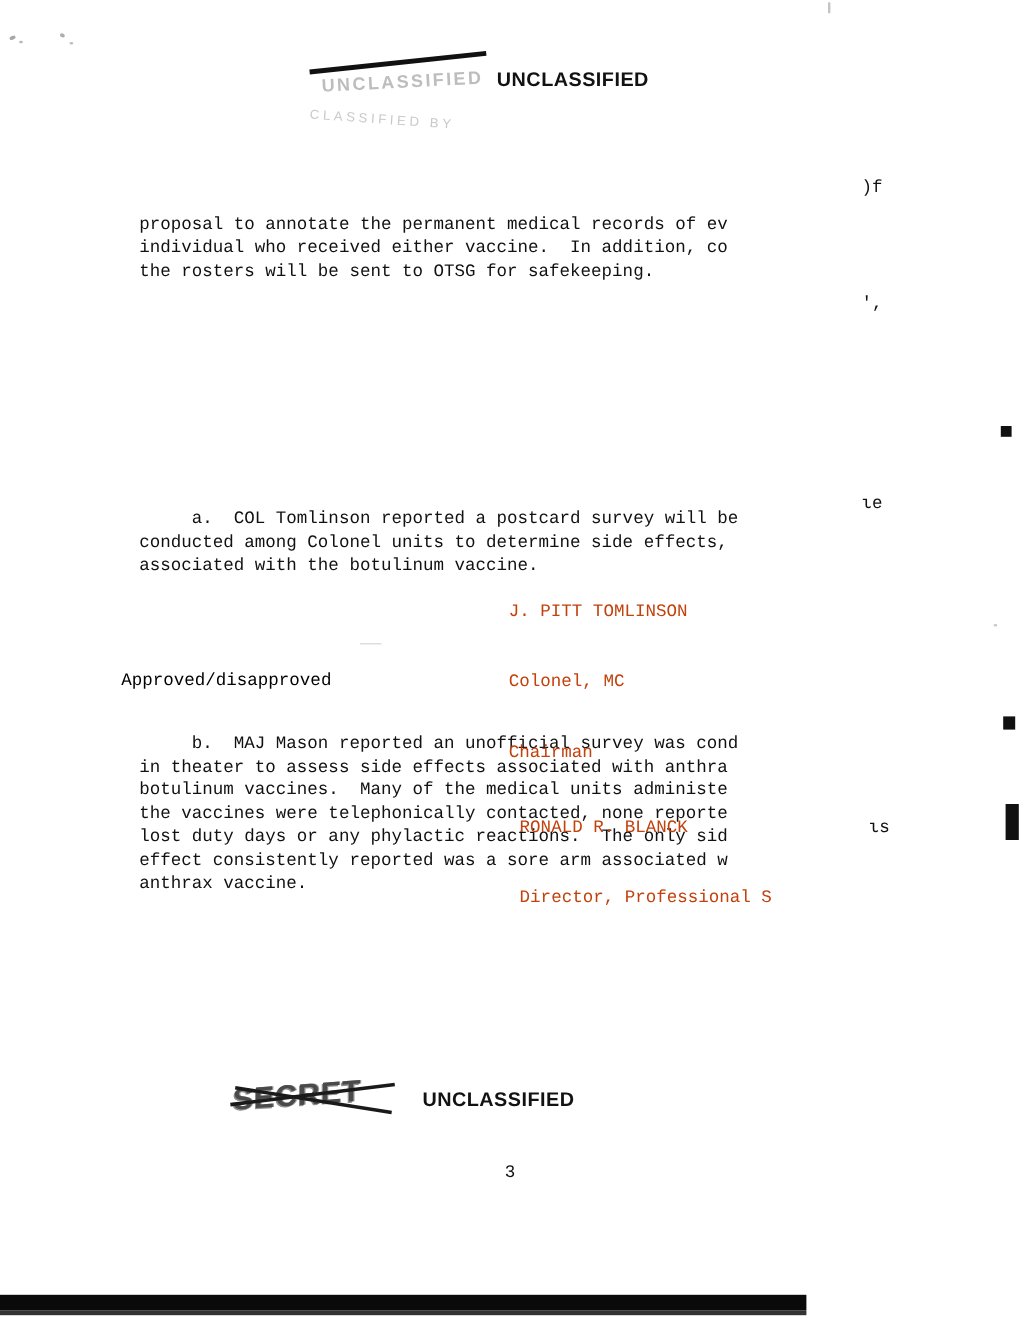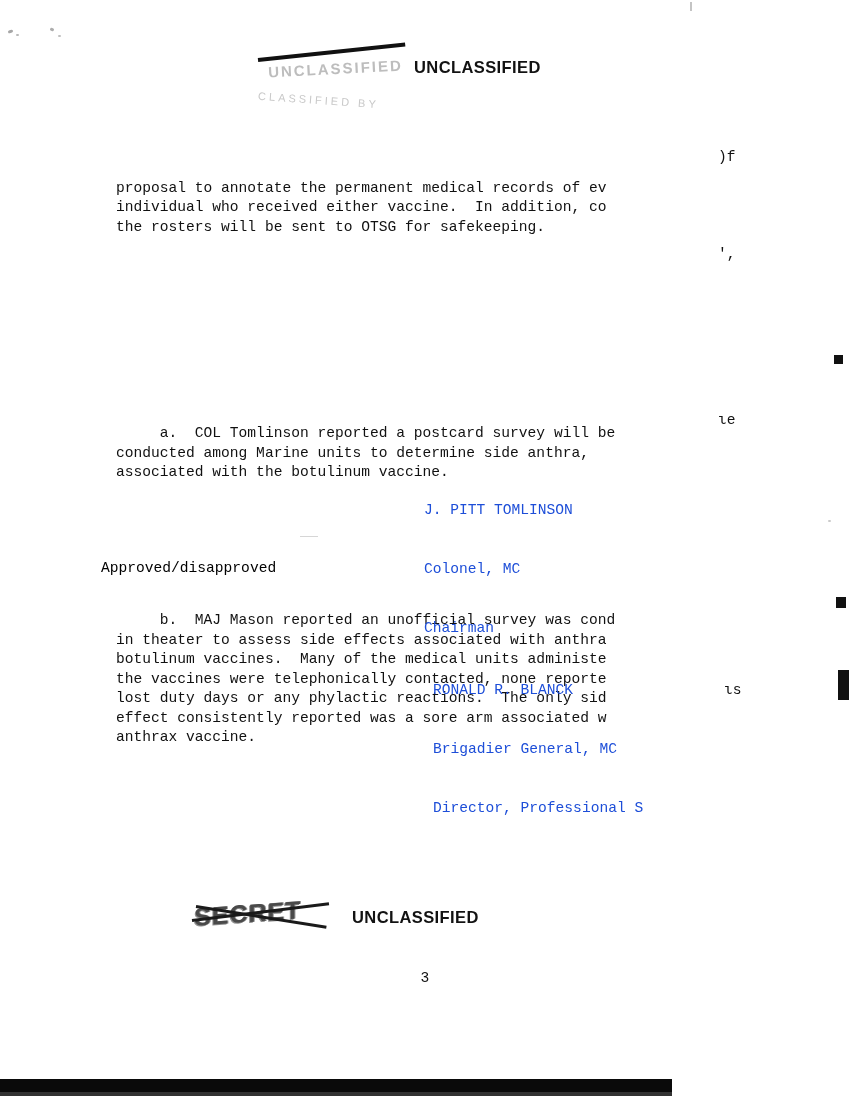--- a/index.html
+++ b/index.html
@@ -163,21 +163,21 @@
     color: #111;
     white-space: pre;
   }
 
   
   .sig-block {
     position: absolute;
     font-family: "Liberation Mono", monospace;
     font-size: 14.6px;
     line-height: 19.6px;
-    color: #1d4ed8;
+    color: #c2410c;
     white-space: pre;
   }
   .sig1 { left: 424px; top: 462px; }
   .sig2 { left: 433px; top: 642px; }
 
   .approved {
     position: absolute;
     left: 101px;
     top: 560px;
     font-family: "Liberation Mono", monospace;
@@ -248,21 +248,21 @@
 
   <div class="stamp-top">UNCLASSIFIED</div>
 
   <div class="body-text">
     <div class="para">proposal to annotate the permanent medical records of ev
 individual who received either vaccine.  In addition, co
 the rosters will be sent to OTSG for safekeeping.</div>
     <div class="gap"></div>
     <div class="gap"></div>
     <div class="para">     a.  COL Tomlinson reported a postcard survey will be
-conducted among Marine units to determine side anthra,
+conducted among Colonel units to determine side effects,
 associated with the botulinum vaccine.</div>
     <div class="gap"></div>
     <div class="para">     b.  MAJ Mason reported an unofficial survey was cond
 in theater to assess side effects associated with anthra
 botulinum vaccines.  Many of the medical units administe
 the vaccines were telephonically contacted, none reporte
 lost duty days or any phylactic reactions.  The only sid
 effect consistently reported was a sore arm associated w
 anthrax vaccine.</div>
   </div>
@@ -275,21 +275,20 @@
   <div class="sig-block sig1">
     <div>J. PITT TOMLINSON</div>
     <div>Colonel, MC</div>
     <div>Chairman</div>
   </div>
 
   <div class="approved">Approved/disapproved</div>
 
   <div class="sig-block sig2">
     <div>RONALD R. BLANCK</div>
-    <div>Brigadier General, MC</div>
     <div>Director, Professional S</div>
   </div>
 
   <div class="blk b1"></div>
   <div class="blk b2"></div>
   <div class="blk b3"></div>
 
   <div class="redact-bottom">
     <div class="word">SECRET</div>
     <div class="strike-a"></div>

